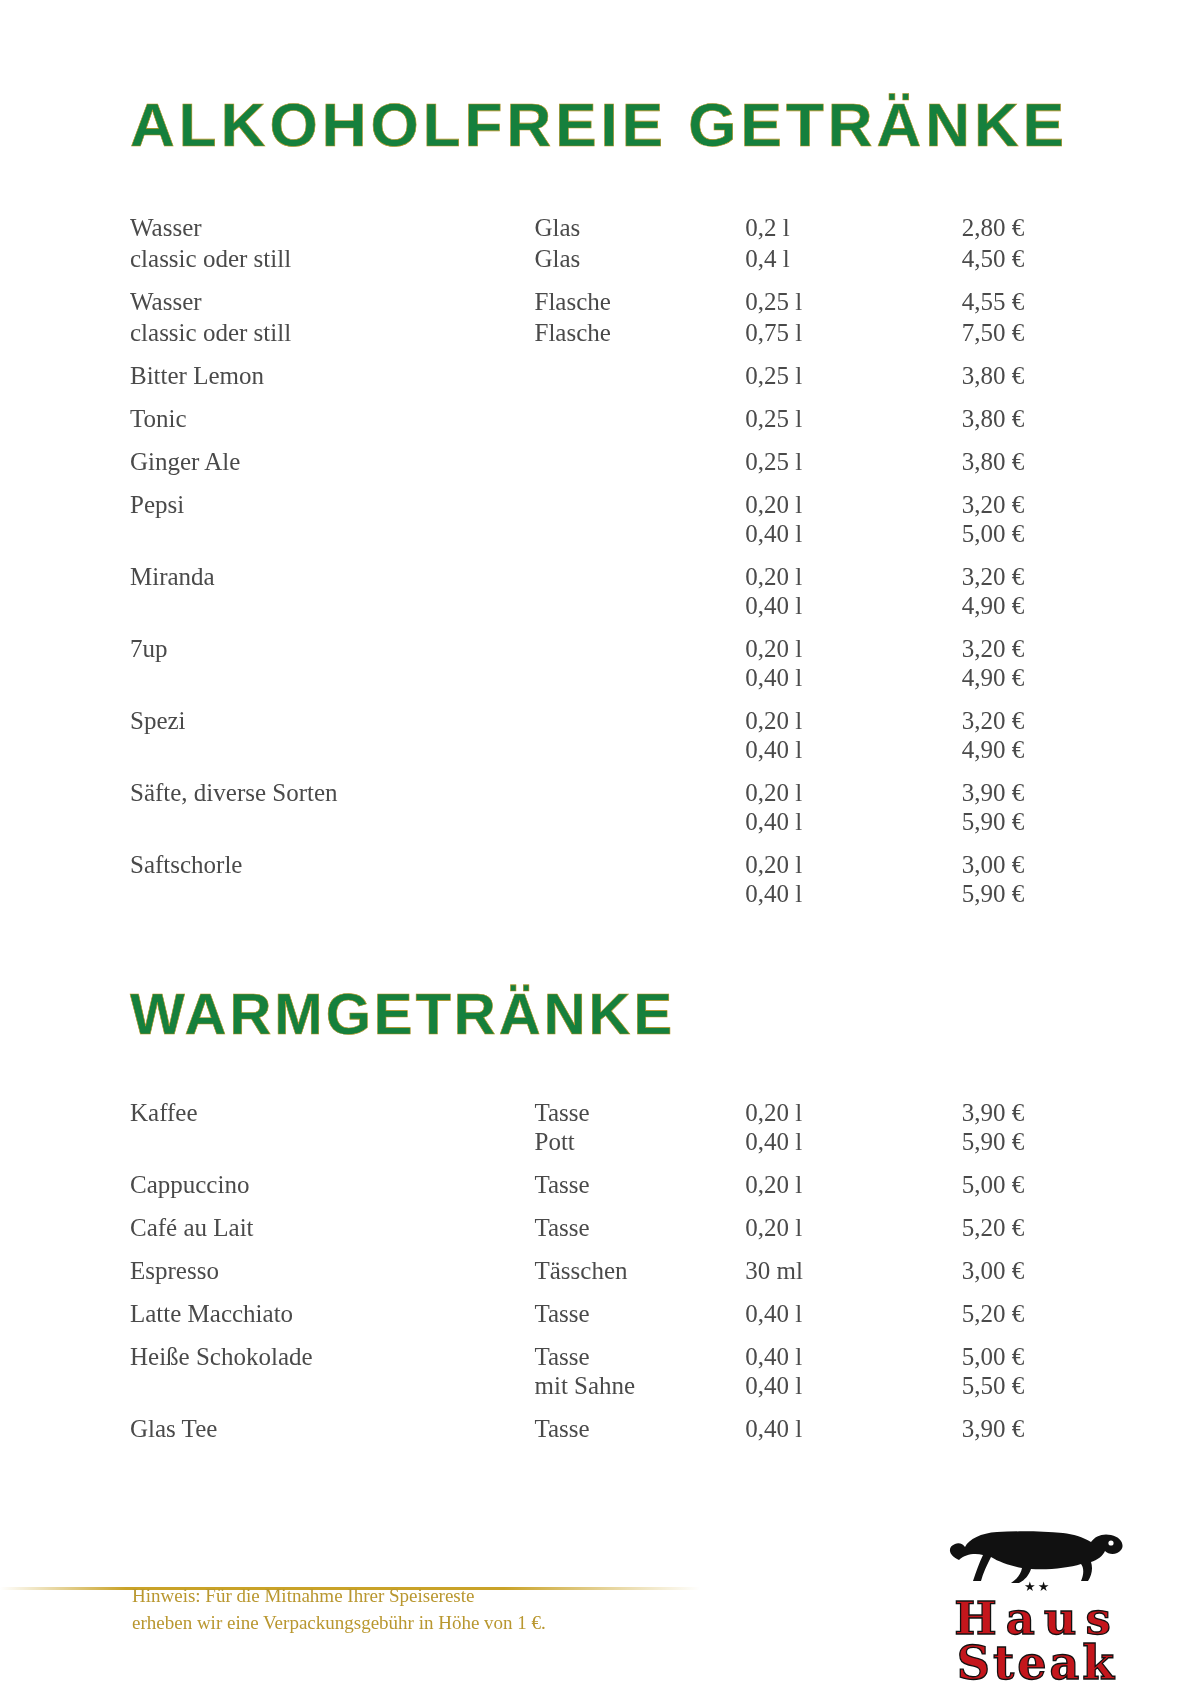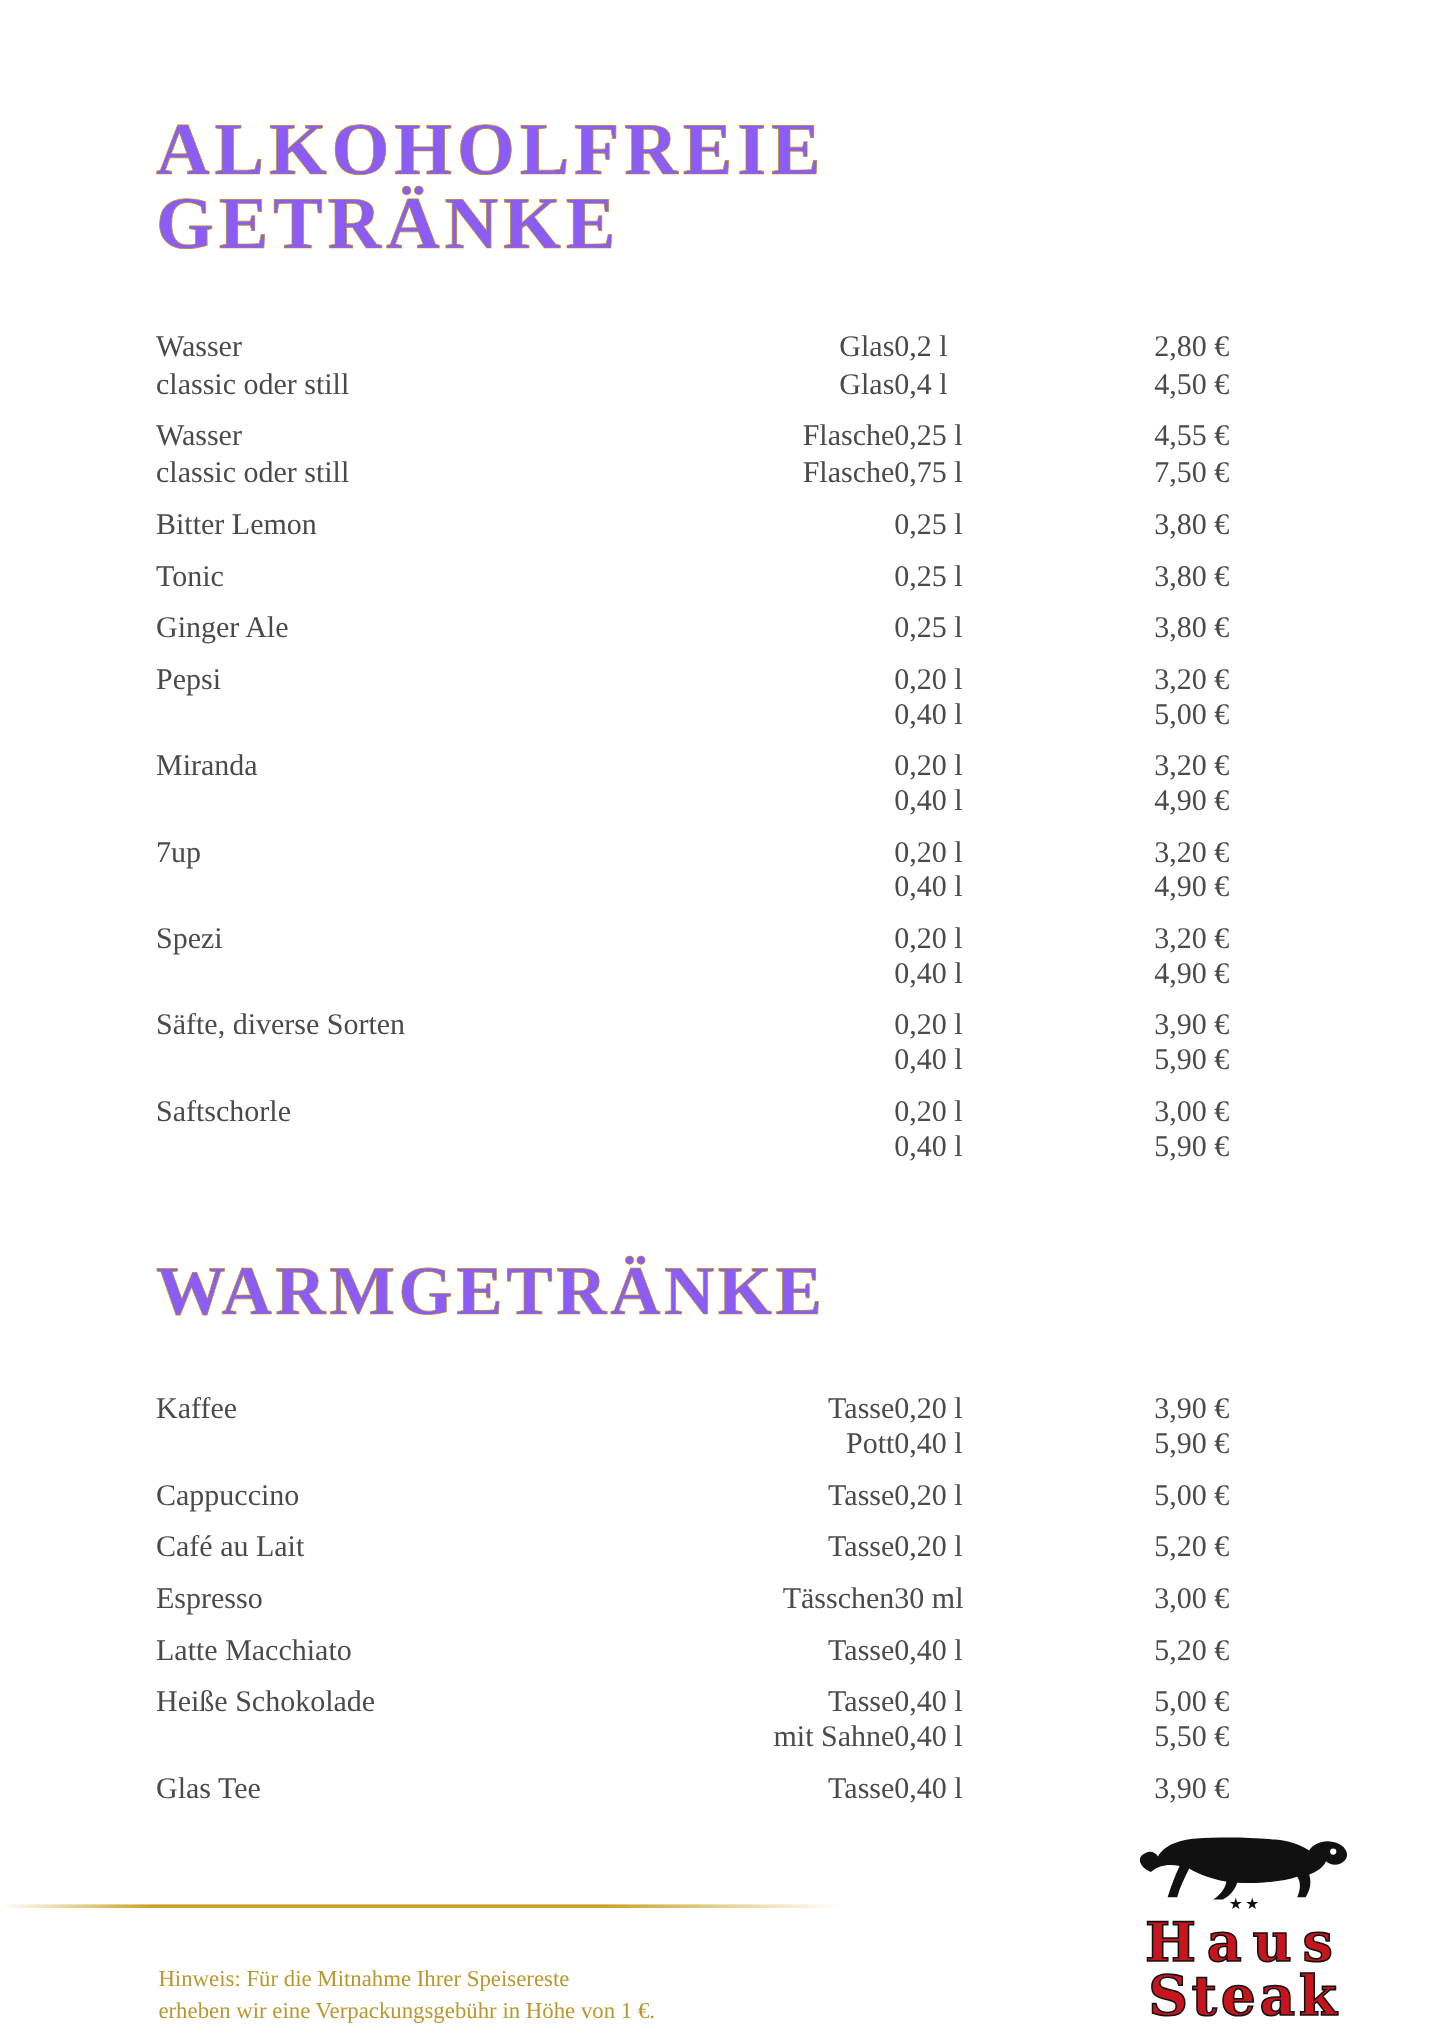--- a/index.html
+++ b/index.html
@@ -19,23 +19,23 @@
   .page {
     position: relative;
     width: 1200px;
     height: 1697px;
     box-sizing: border-box;
     padding: 0 130px;
   }
 
   
   .section-title {
-    font-family: Liberation Serif, serif;
+    font-family: Liberation Sans, sans-serif;
     font-weight: bold;
-    color: #8b5cf6;
+    color: #15803d;
     letter-spacing: 2px;
     text-transform: uppercase;
     line-height: 1;
     -webkit-text-stroke: 0.6px #b8911f;
   }
   .title-main {
     font-size: 62px;
     padding-top: 52px;
     letter-spacing: 4px;
   }
@@ -52,21 +52,21 @@
     margin-top: 26px;
   }
   .menu-table td {
     vertical-align: top;
     padding: 0;
     font-size: 25px;
     line-height: 1.0;
     color: #4a4a4a;
   }
   .col-name   { width: 355px; padding-left: 2px; }
-  .col-vessel { width: 185px; text-align: right; }
+  .col-vessel { width: 185px; }
   .col-size   { width: 150px; text-align: left; padding-right: 18px; }
   .col-price  { width: 135px; text-align: center; padding-right: 10px; }
 
   tr.row       td { padding-top: 18px; }
   tr.row-sub   td { padding-top: 6px; }
   tr.row-tight td { padding-top: 4px; }
 
   .sub-name {
     font-size: 21px;
     color: #5a5a5a;
@@ -77,21 +77,21 @@
     position: absolute;
     left: 0;
     top: 1545px;
     width: 700px;
     height: 3px;
     background: linear-gradient(to right, #ffffff 0%, #c9a227 18%, #c9a227 72%, #ffffff 100%);
   }
   .footer-note {
     position: absolute;
     left: 132px;
-    top: 1594px;
+    top: 1540px;
     width: 620px;
     font-size: 19px;
     line-height: 1.45;
     color: #b9972f;
     font-family: "Liberation Serif", serif;
   }
 
   
   .logo {
     position: absolute;

